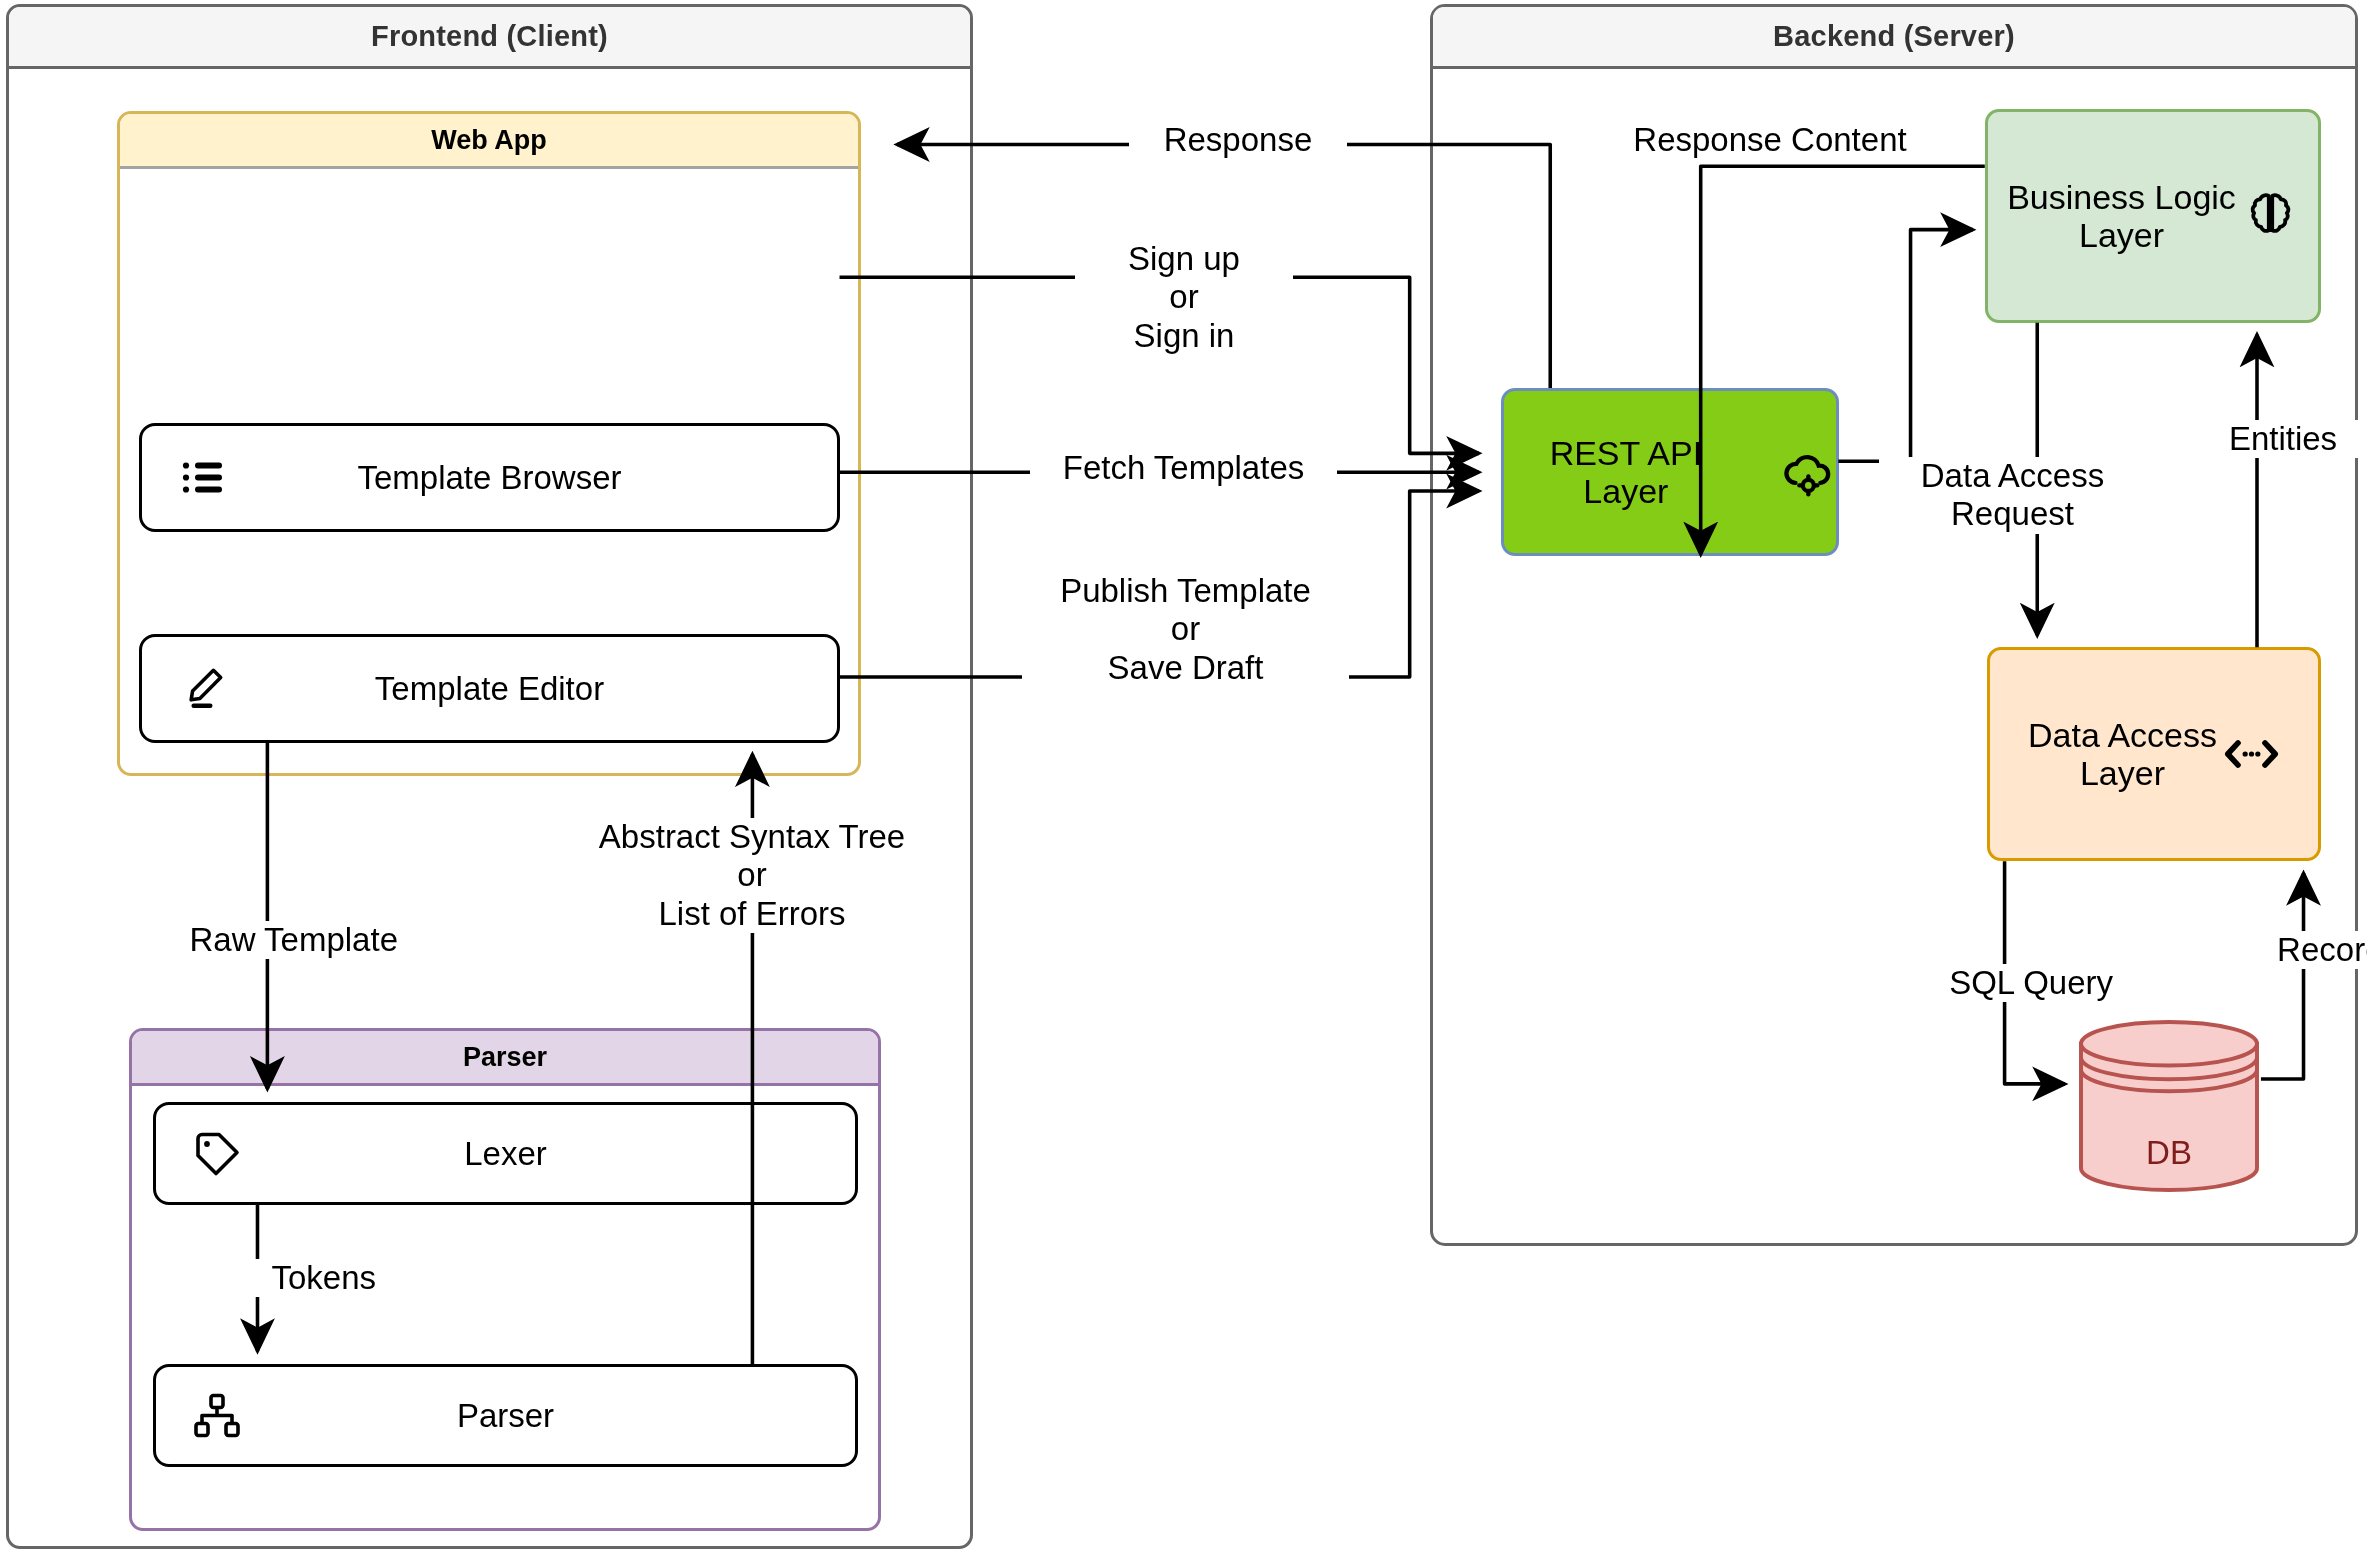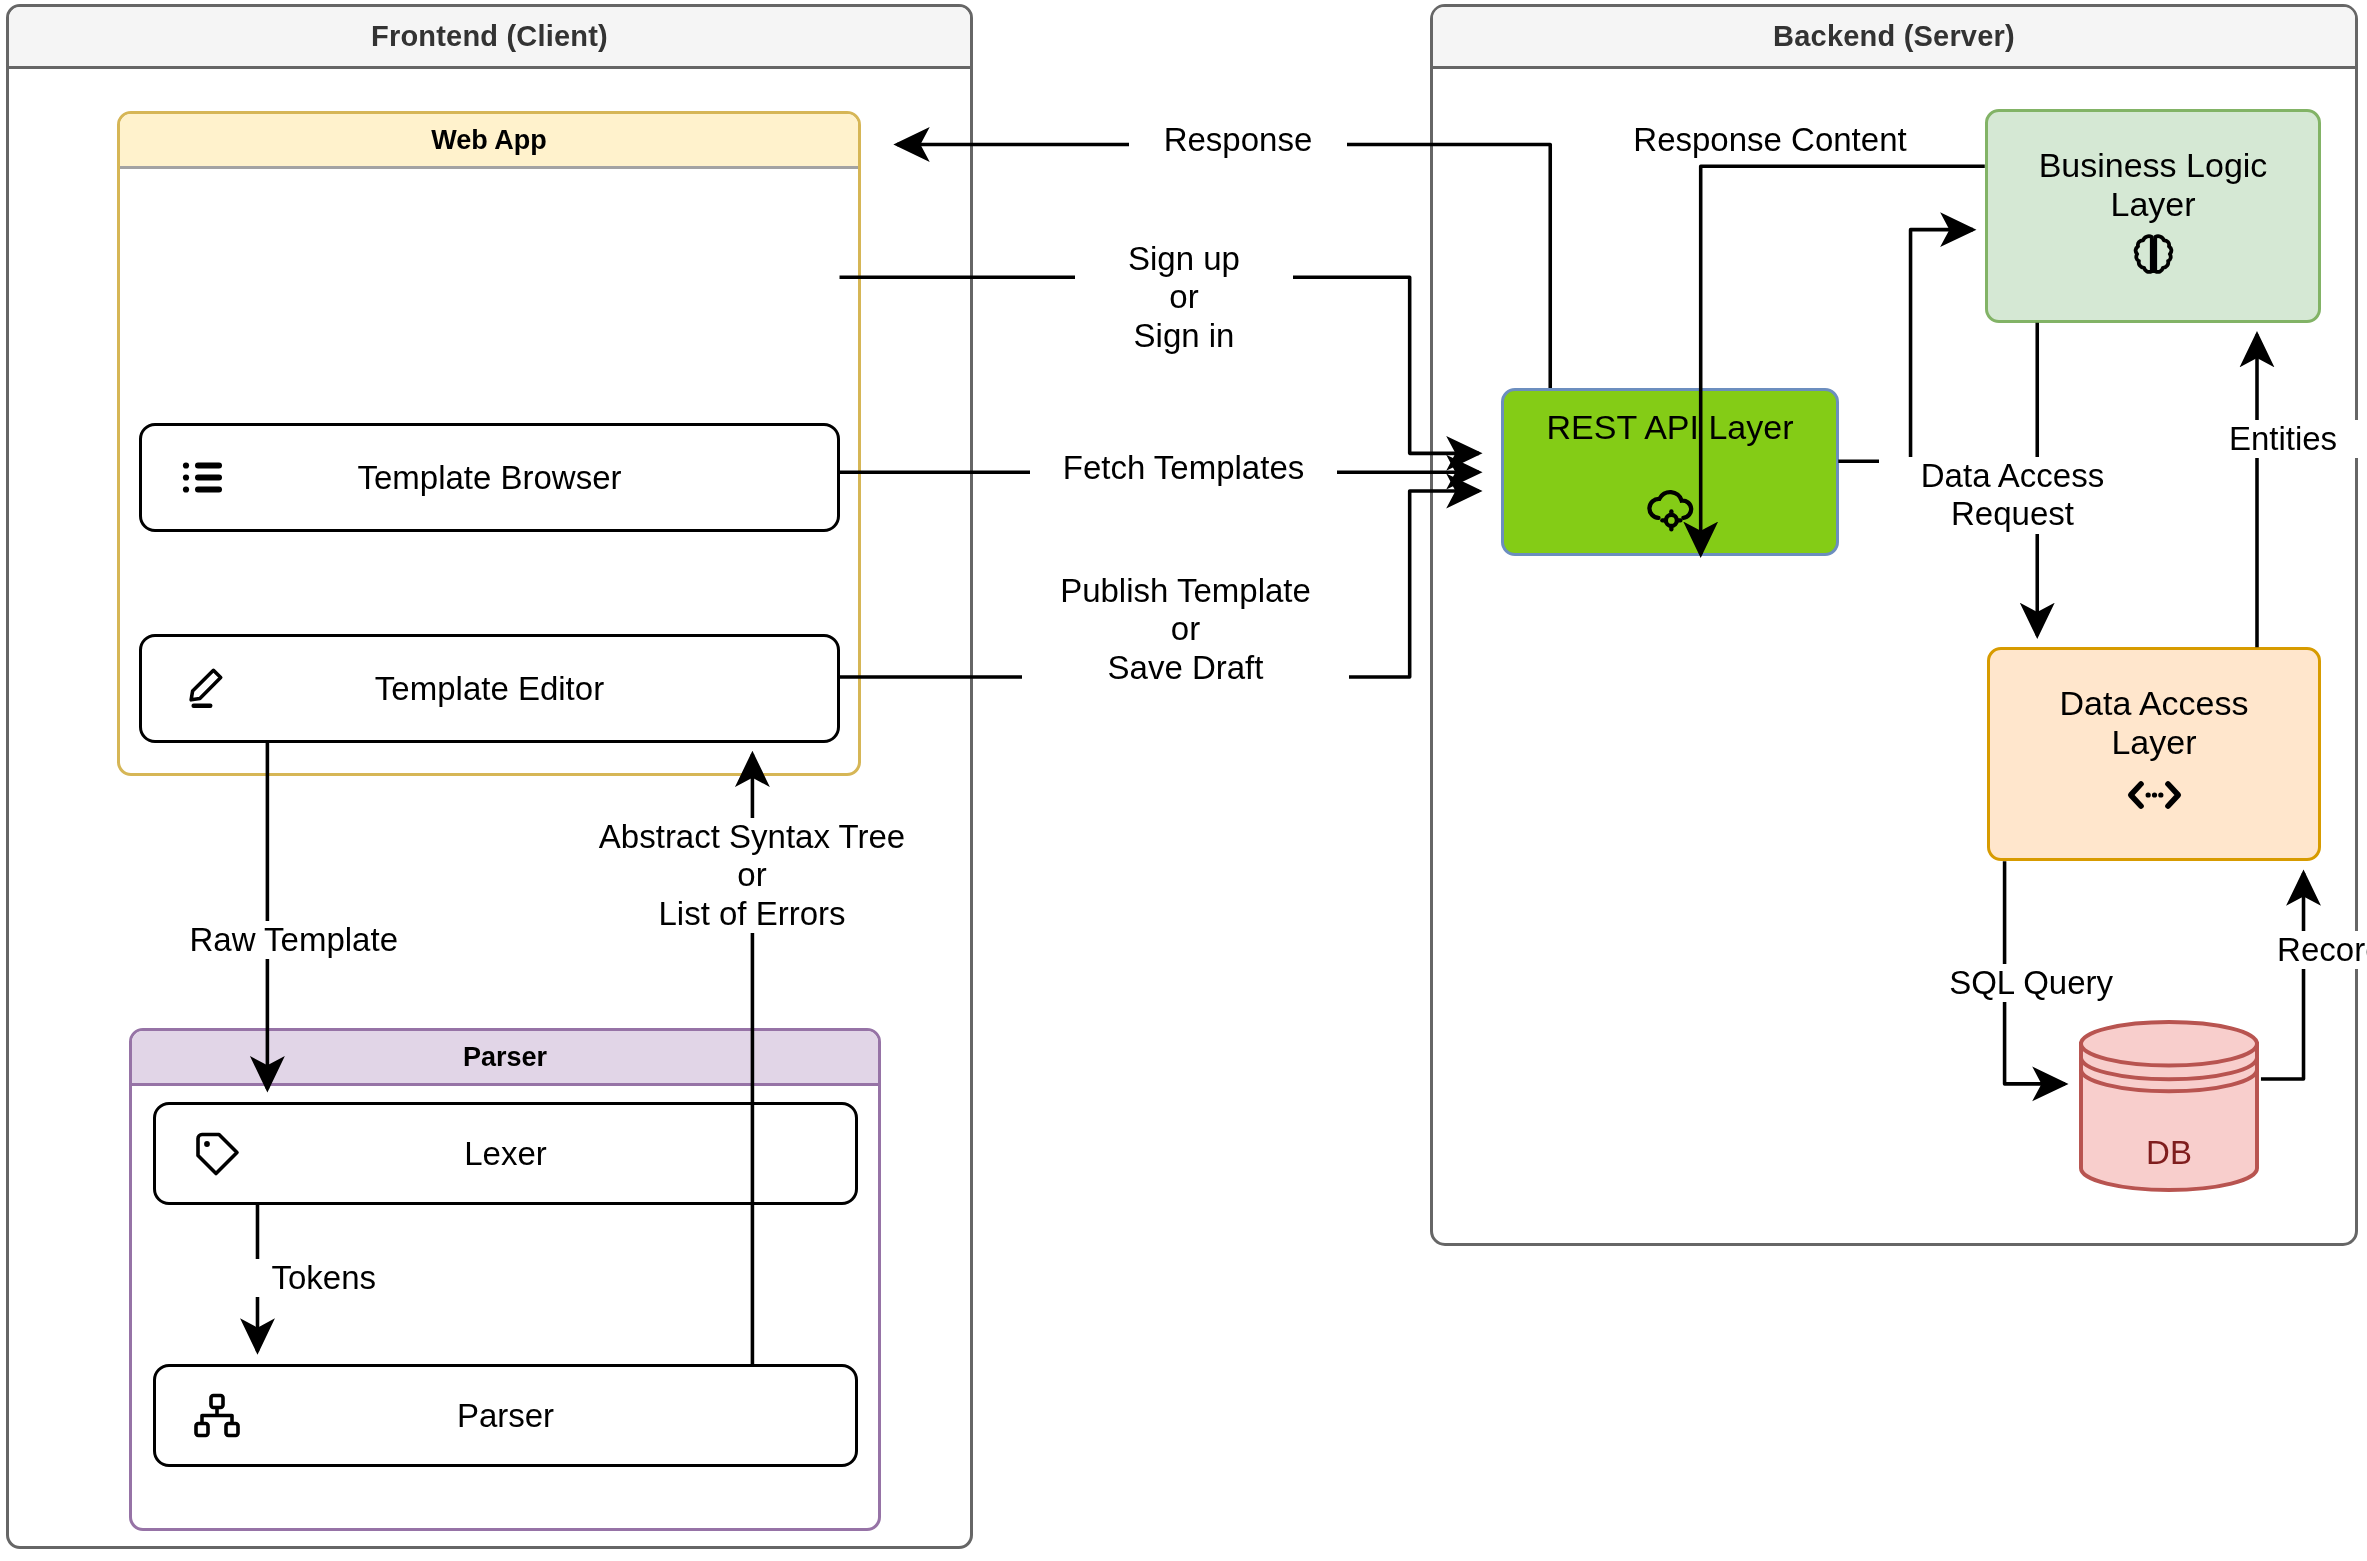--- a/index.html
+++ b/index.html
@@ -23,21 +23,21 @@
 
   
   .comp{position:absolute;border:3px solid #000000;border-radius:16px;background:#ffffff;
         box-sizing:border-box;display:flex;align-items:center;}
   .comp .ic{position:absolute;left:34px;top:50%;transform:translateY(-50%);
             width:53px;height:53px;display:flex;align-items:center;justify-content:center;}
   .comp .lbl{width:100%;text-align:center;font-size:33px;color:#000;}
 
   
   .layer{position:absolute;border-width:3px;border-style:solid;border-radius:14px;box-sizing:border-box;
-         display:flex;flex-direction:column;align-items:center;justify-content:center;gap:6px;}
+         display:flex;align-items:center;justify-content:center;gap:6px;}
   .layer .ltxt{font-size:34px;line-height:1.12;text-align:center;color:#000;white-space:pre-line;}
   .layer .lic{width:57px;height:57px;display:flex;align-items:center;justify-content:center;}
 
   
   .db{position:absolute;}
   .db .dbtxt{position:absolute;left:0;right:0;bottom:22px;text-align:center;font-size:33px;color:#7f1d1d;}
 
   
   .elabel{position:absolute;font-size:33px;line-height:1.16;color:#000;white-space:pre-line;
           background:#ffffff;padding:0 6px;box-sizing:border-box;}

